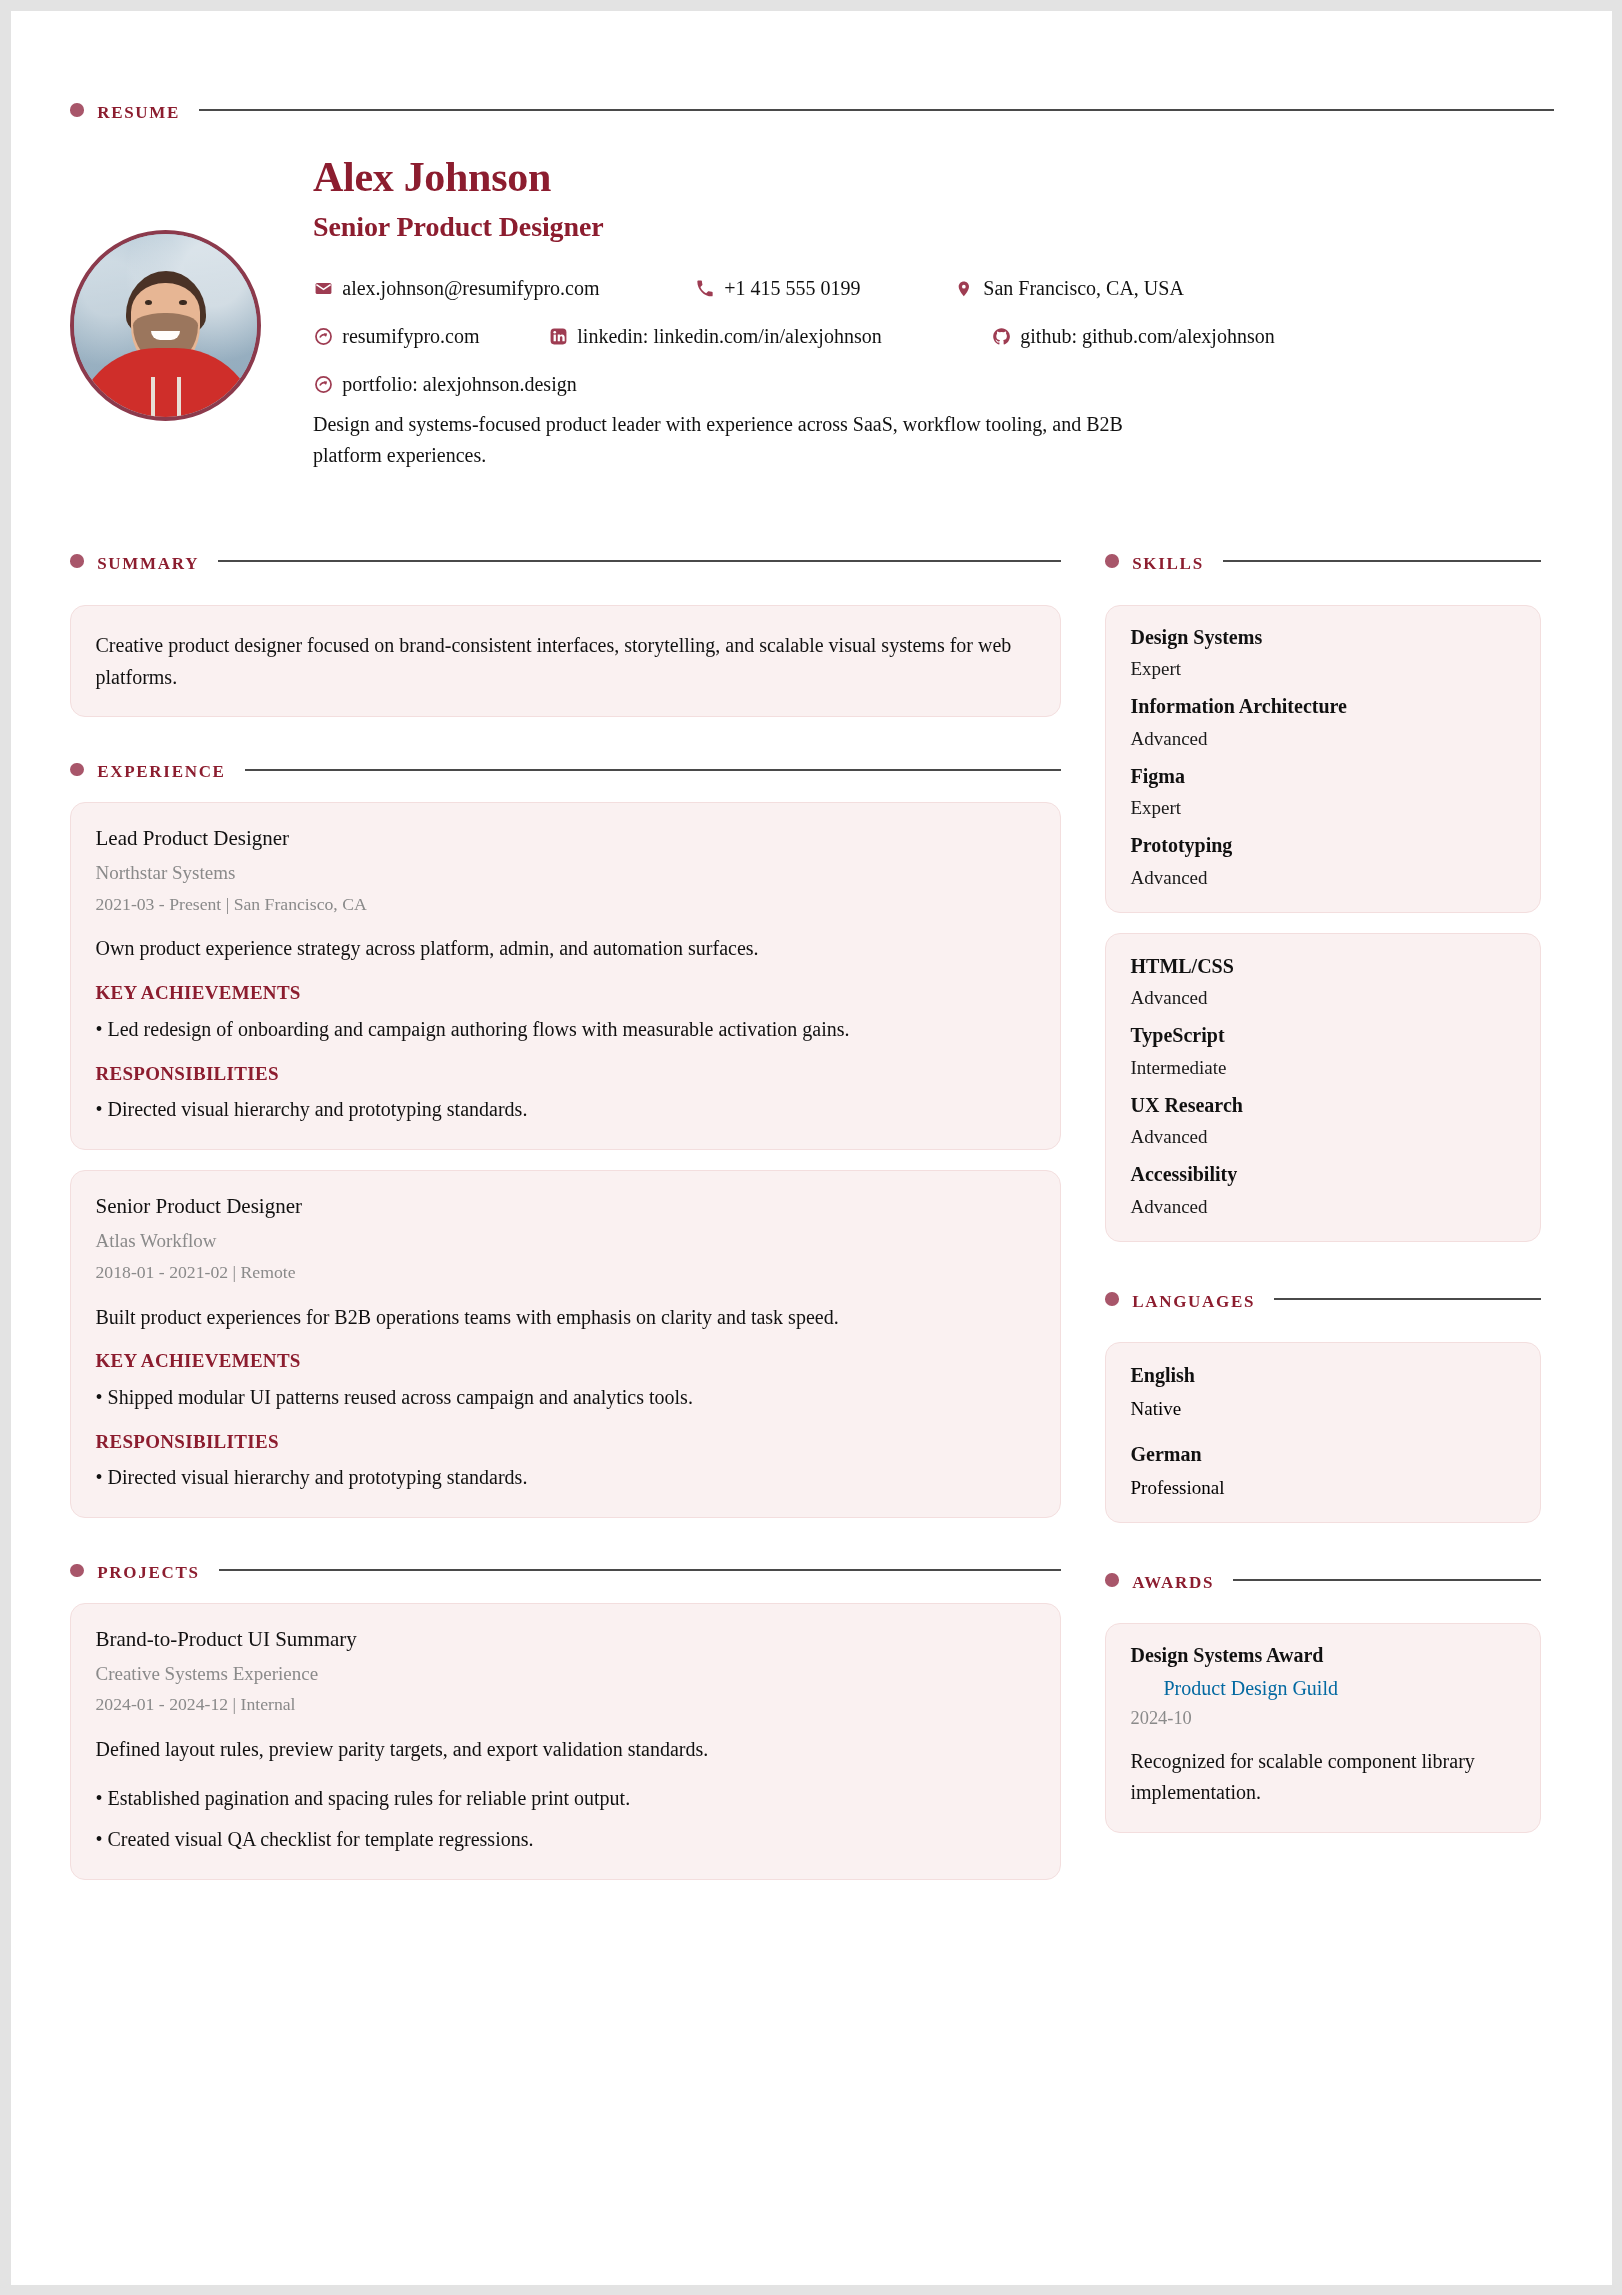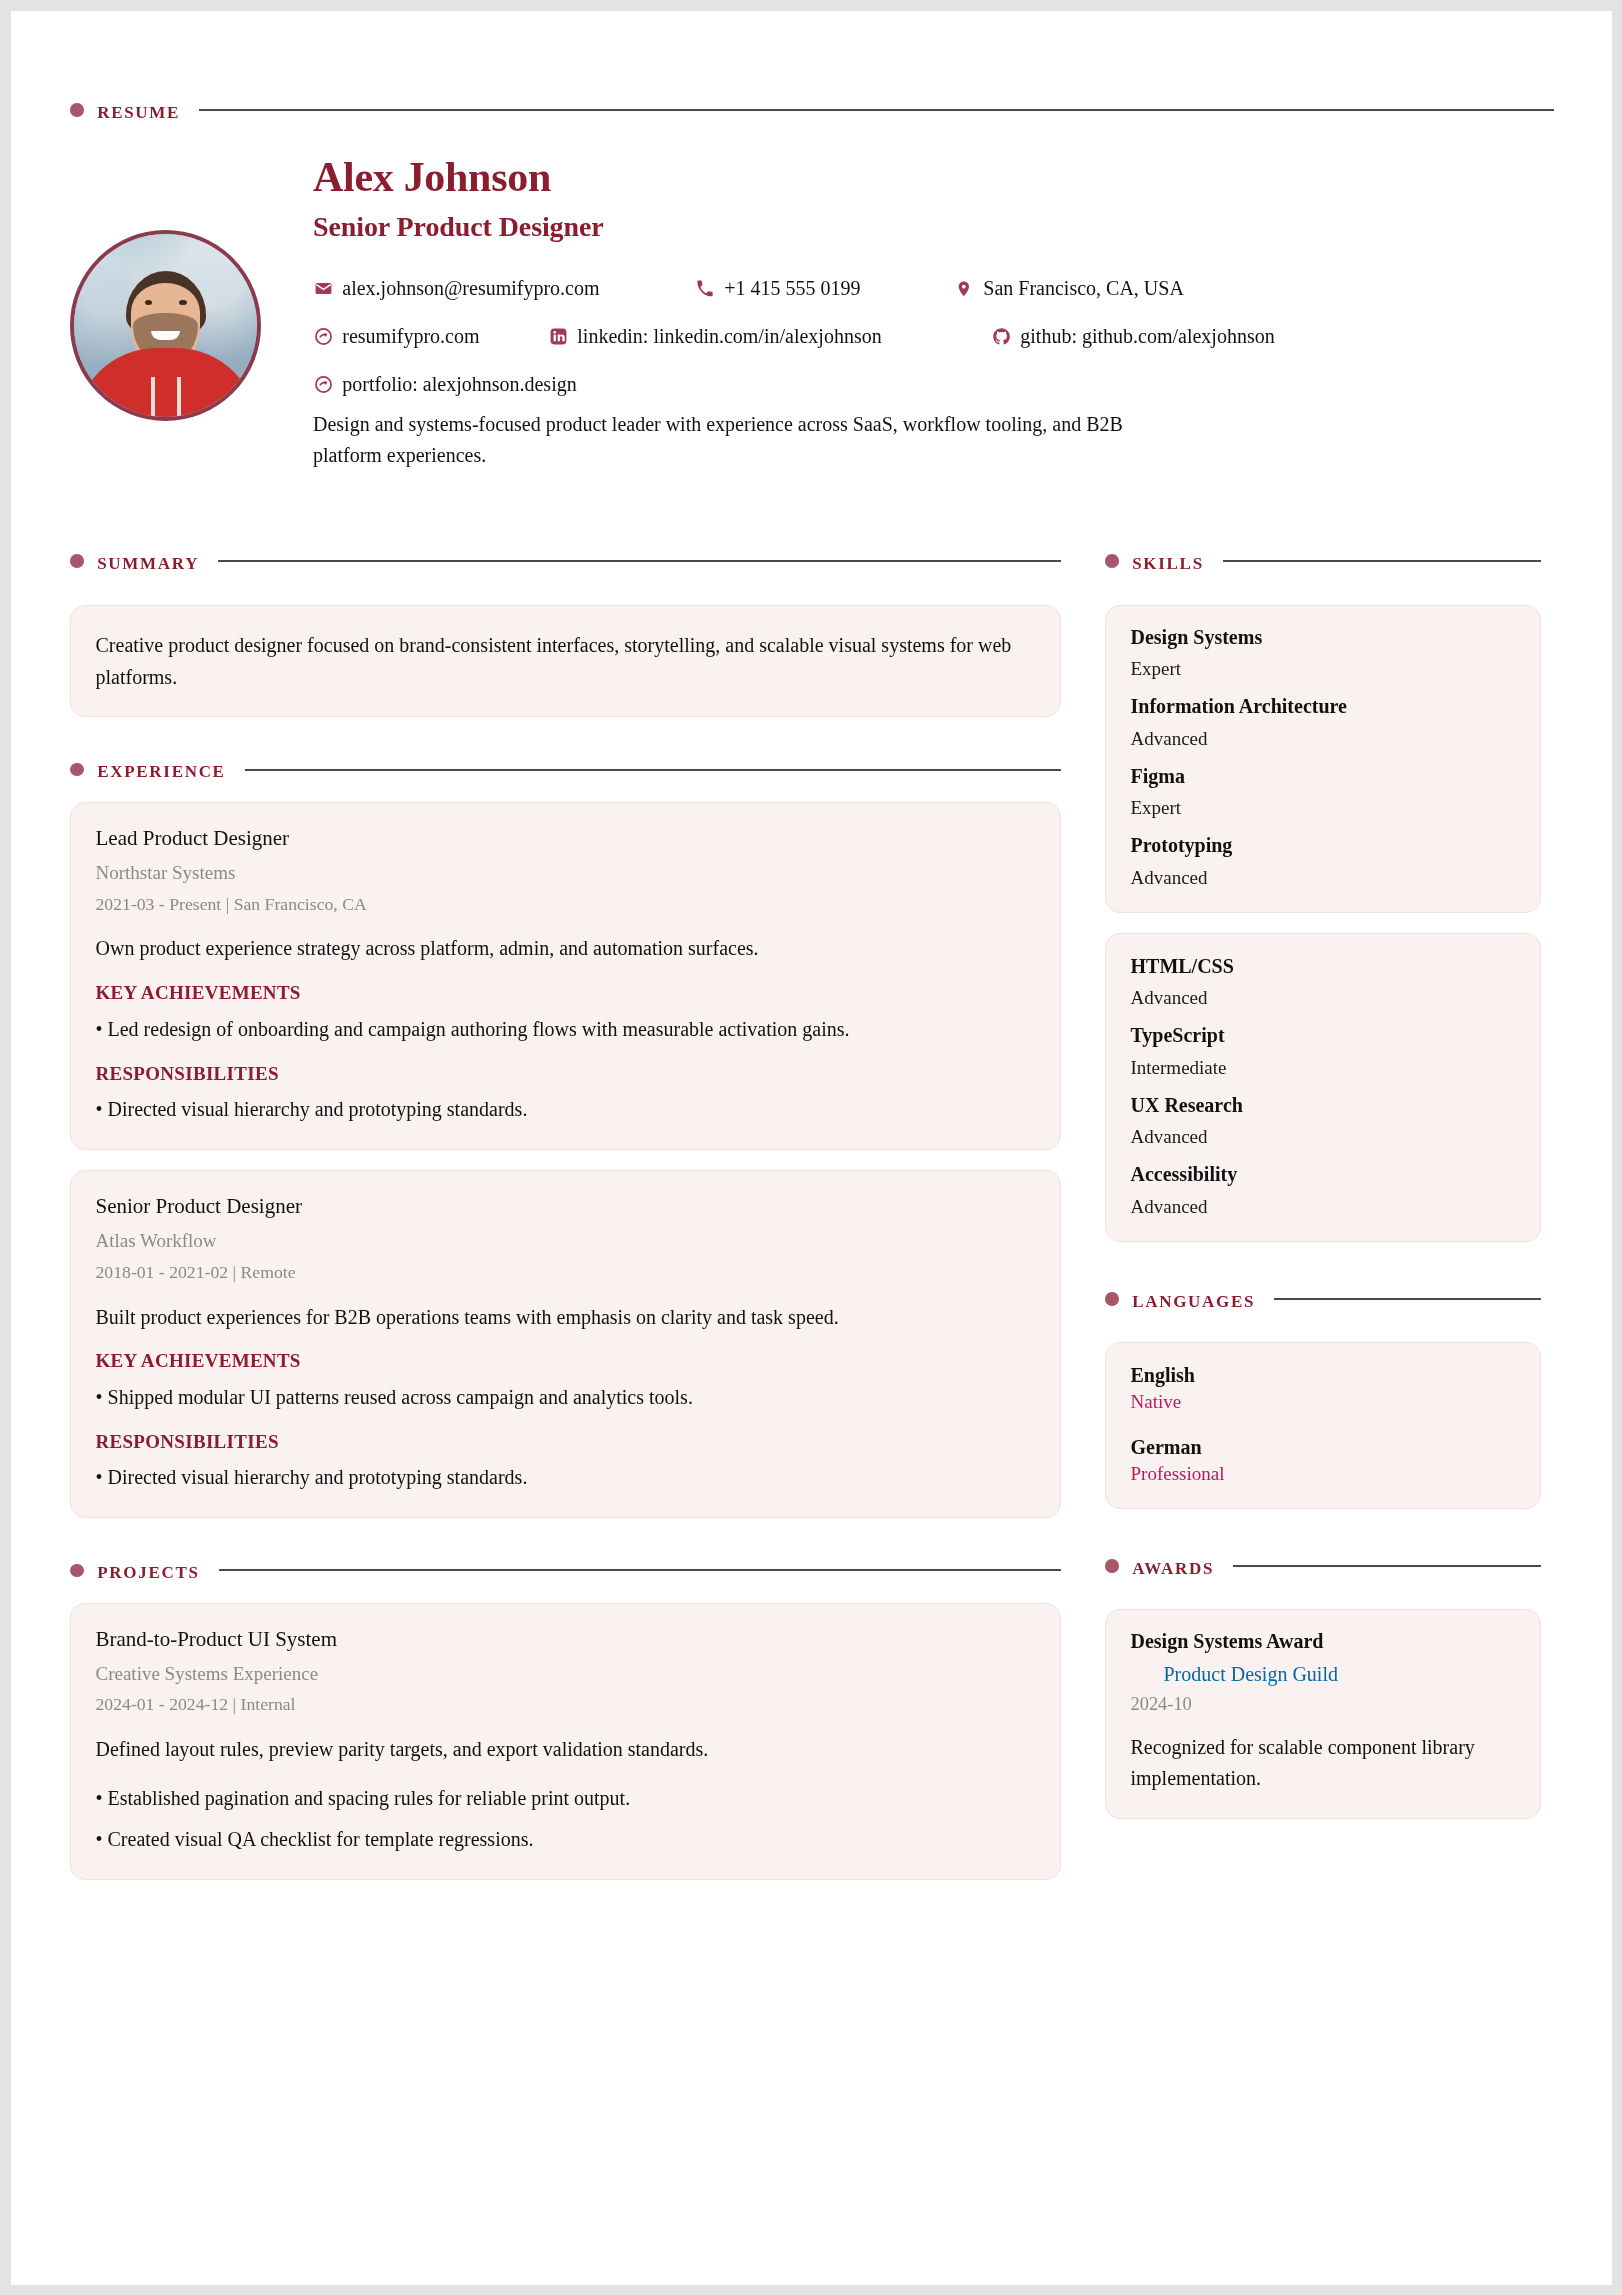--- a/index.html
+++ b/index.html
@@ -182,21 +182,21 @@
   }
   .bullet-line { font-size: 20px; color: #111; line-height: 1.58; margin-top: 9.5px; }
   .sec-gap-lg { margin-top: 40px; }
 
   
   .skill-name { font-size: 20px; font-weight: 700; color: #111; margin-top: 15px; }
   .skill-name:first-child { margin-top: 0; }
   .skill-level { font-size: 19px; color: #1a1a1a; margin-top: 9.5px; }
 
   .lang-name { font-size: 20px; font-weight: 700; color: #111; }
-  .lang-level { font-size: 19px; color: #be185d; margin-top: 4px; }
+  .lang-level { font-size: 19px; color: #000000; margin-top: 11px; }
   .lang-block { margin-top: 23px; }
   .lang-block:first-child { margin-top: 0; }
 
   .award-title { font-size: 20px; font-weight: 700; color: #111; }
   .award-org { font-size: 20px; color: #0369a1; margin-top: 9.5px; margin-left: 33px; }
   .award-date { font-size: 18.4px; color: #8a8a8a; margin-top: 8.2px; }
   .award-desc { font-size: 20px; color: #111; line-height: 1.58; margin-top: 16.4px; }
 </style>
 </head>
 <body>
@@ -350,21 +350,21 @@
         <div class="bullet-line">• Directed visual hierarchy and prototyping standards.</div>
       </div>
 
       <div class="sec-head sec-gap-lg">
         <span class="sec-dot"></span>
         <span class="sec-title">Projects</span>
         <span class="sec-rule"></span>
       </div>
 
       <div class="card">
-        <div class="entry-title">Brand-to-Product UI System</div>
+        <div class="entry-title">Brand-to-Product UI Summary</div>
         <div class="entry-org">Creative Systems Experience</div>
         <div class="entry-meta">2024-01 - 2024-12 | Internal</div>
         <div class="entry-desc">Defined layout rules, preview parity targets, and export validation standards.</div>
         <div class="bullet-line" style="margin-top:17.7px">• Established pagination and spacing rules for reliable print output.</div>
         <div class="bullet-line">• Created visual QA checklist for template regressions.</div>
       </div>
 
     </div>
 
     <div class="col-side">

